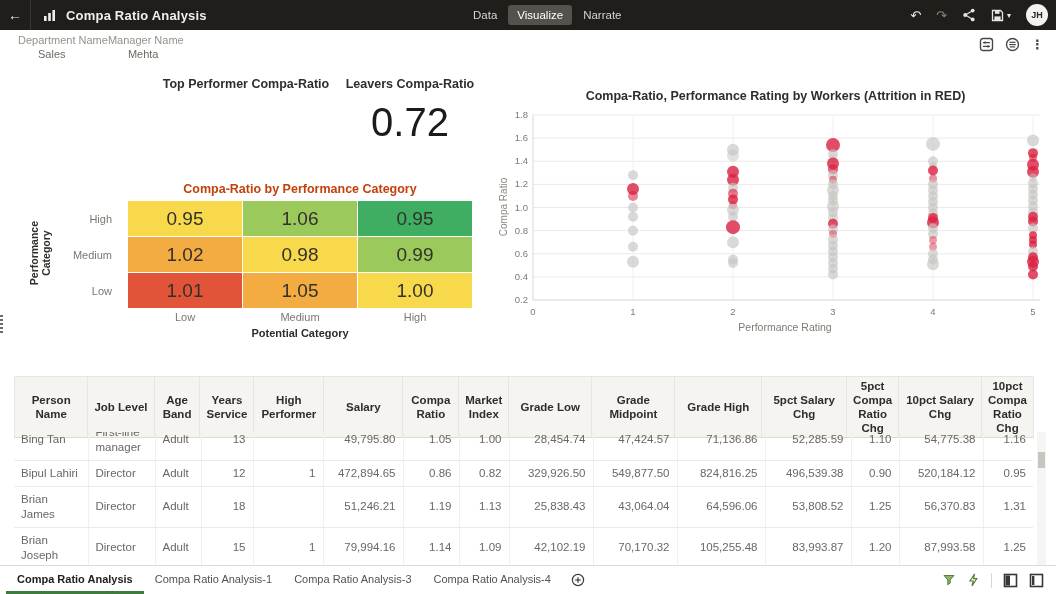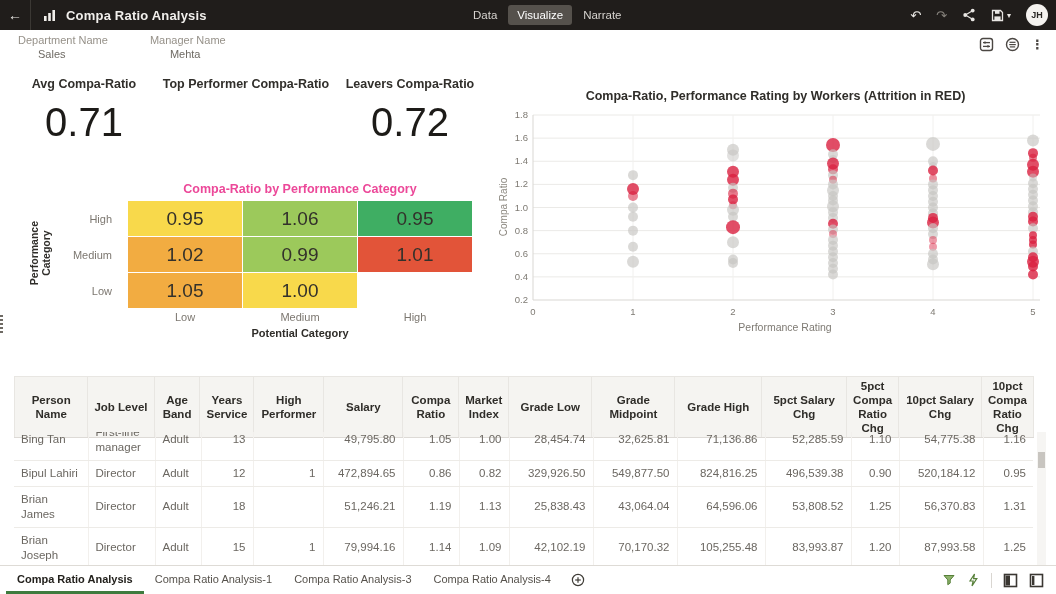--- a/index.html
+++ b/index.html
@@ -16,41 +16,41 @@
   .tb-tab.active{background:#55514c;color:#ffffff;}
   .tb-actions{position:absolute;right:8px;top:0;height:30px;display:flex;align-items:center;gap:15px;}
   .tb-ico{font-size:13px;line-height:1;color:#e8e6e3;cursor:pointer;display:flex;align-items:center;}
   .tb-ico.dim{color:#86827c;}
   .save-wrap{display:flex;align-items:center;gap:3px;}
   .caret{font-size:8px;color:#e8e6e3;}
   .avatar{width:22px;height:22px;border-radius:50%;background:#f4f2ef;color:#2a2724;font-size:9px;font-weight:700;display:flex;align-items:center;justify-content:center;}
 
   
   .filterbar{position:absolute;top:30px;left:0;right:0;height:33px;background:#fff;border-bottom:1px solid #e4e1dd;}
-  .filters{display:flex;padding:4px 0 0 18px;gap:42px;}
+  .filters{display:flex;padding:4px 0 0 18px;}
   .filter-label{font-size:11px;color:#969189;}
   .filter-value{font-size:11px;color:#6e6a63;padding-left:20px;margin-top:2px;}
   .fb-actions{position:absolute;right:12px;top:7px;display:flex;align-items:center;gap:11px;color:#4b4743;}
   .fb-ico{cursor:pointer;display:flex;align-items:center;}
   .kebab{font-size:13px;font-weight:700;color:#4b4743;cursor:pointer;}
 
   
   .canvas{position:absolute;top:63px;left:0;right:0;bottom:28px;background:#fff;}
   .canvas-grip{position:absolute;left:0;top:252px;width:3px;height:18px;background:repeating-linear-gradient(to bottom,#6e6a64 0 2px,rgba(0,0,0,0) 2px 4px);}
 
   
   .kpi{position:absolute;top:14px;text-align:center;}
   .kpi-title{font-size:12.5px;font-weight:700;color:#312f2b;}
   .kpi-value{font-size:40px;color:#1d1b18;margin-top:9px;}
   #kpi-0{left:14px;width:140px;}
   #kpi-1{left:156px;width:180px;}
   #kpi-2{left:330px;width:160px;}
 
   
-  .hm-title{position:absolute;left:128px;top:119px;width:344px;text-align:center;font-size:12.5px;font-weight:700;color:#ec4899;}
+  .hm-title{position:absolute;left:128px;top:119px;width:344px;text-align:center;font-size:12.5px;font-weight:700;color:#c2410c;}
   .hm-grid{position:absolute;left:128px;top:138px;display:grid;grid-template-columns:repeat(3,114px);grid-auto-rows:35px;gap:1px;}
   .hm-cell{display:flex;align-items:center;justify-content:center;font-size:19px;color:#33312b;cursor:pointer;}
   .hm-rowlabels{position:absolute;left:40px;top:138px;width:80px;}
   .hm-rl{height:36px;display:flex;align-items:center;justify-content:flex-end;padding-right:8px;font-size:11px;color:#7c7770;}
   .hm-collabels{position:absolute;left:128px;top:248px;display:grid;grid-template-columns:repeat(3,114px);gap:1px;}
   .hm-cl{text-align:center;font-size:11px;color:#7c7770;}
   .hm-xlabel{position:absolute;left:128px;top:264px;width:344px;text-align:center;font-size:11px;font-weight:700;color:#2f2d29;}
   .hm-ylabel{position:absolute;left:-12px;top:178px;width:104px;text-align:center;font-size:10.5px;font-weight:700;color:#2f2d29;line-height:1.15;transform:rotate(-90deg);}
 
   
@@ -157,44 +157,41 @@
             <line x1="4.8" y1="9.9" x2="10.2" y2="9.9" stroke="#4b4743" stroke-width="1.2"></line>
           </svg>
       </span>
       <span class="kebab">⋮</span>
     </div>
   </div>
 
   <div class="canvas">
     <div class="canvas-grip"></div>
 
-    <div class="kpi" id="kpi-0">
-      <div class="kpi-title">Avg Compa-Ratio</div>
-      <div class="kpi-value">0.71</div>
-    </div>
     <div class="kpi" id="kpi-1">
       <div class="kpi-title">Top Performer Compa-Ratio</div>
     </div>
     <div class="kpi" id="kpi-2">
       <div class="kpi-title">Leavers Compa-Ratio</div>
       <div class="kpi-value">0.72</div>
     </div>
 
     <div class="hm-title">Compa-Ratio by Performance Category</div>
     <div class="hm-ylabel">Performance Category</div>
     <div class="hm-rowlabels" id="hm-rowlabels">
         <div class="hm-rl">High</div>
         <div class="hm-rl">Medium</div>
         <div class="hm-rl">Low</div>
       </div>
     <div class="hm-grid" id="hm-grid">
         <div class="hm-cell" style="background: rgb(248, 217, 75);">0.95</div>
         <div class="hm-cell" style="background: rgb(156, 201, 91);">1.06</div>
         <div class="hm-cell" style="background: rgb(63, 174, 99);">0.95</div>
         <div class="hm-cell" style="background: rgb(242, 172, 65);">1.02</div>
+        <div class="hm-cell" style="background: rgb(248, 217, 75);">0.98</div>
         <div class="hm-cell" style="background: rgb(156, 201, 91);">0.99</div>
         <div class="hm-cell" style="background: rgb(226, 84, 57);">1.01</div>
         <div class="hm-cell" style="background: rgb(242, 172, 65);">1.05</div>
         <div class="hm-cell" style="background: rgb(248, 217, 75);">1.00</div>
       </div>
     <div class="hm-collabels" id="hm-collabels">
         <div class="hm-cl">Low</div>
         <div class="hm-cl">Medium</div>
         <div class="hm-cl">High</div>
       </div>
@@ -390,21 +387,21 @@
             <tr>
               <td style="text-align: left;">Bing Tan</td>
               <td style="text-align: left;">First-line manager</td>
               <td style="text-align: left;">Adult</td>
               <td style="text-align: right;">13</td>
               <td style="text-align: right;"></td>
               <td style="text-align: right;">49,795.80</td>
               <td style="text-align: right;">1.05</td>
               <td style="text-align: right;">1.00</td>
               <td style="text-align: right;">28,454.74</td>
-              <td style="text-align: right;">32,625.81</td>
+              <td style="text-align: right;">47,424.57</td>
               <td style="text-align: right;">71,136.86</td>
               <td style="text-align: right;">52,285.59</td>
               <td style="text-align: right;">1.10</td>
               <td style="text-align: right;">54,775.38</td>
               <td style="text-align: right;">1.16</td>
             </tr>
             <tr>
               <td style="text-align: left;">Bipul Lahiri</td>
               <td style="text-align: left;">Director</td>
               <td style="text-align: left;">Adult</td>

